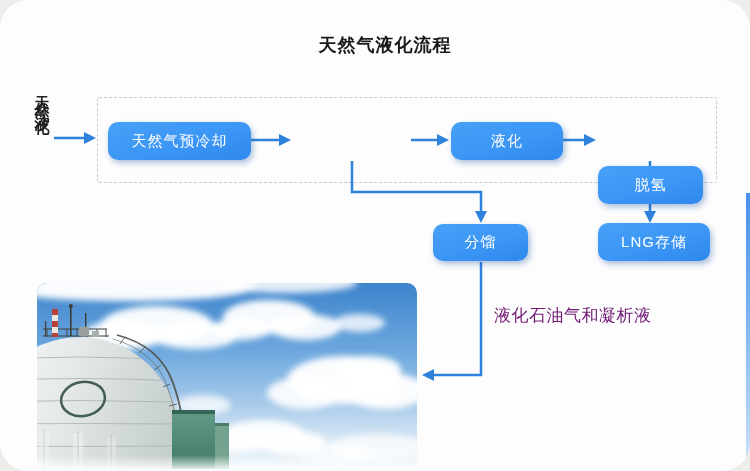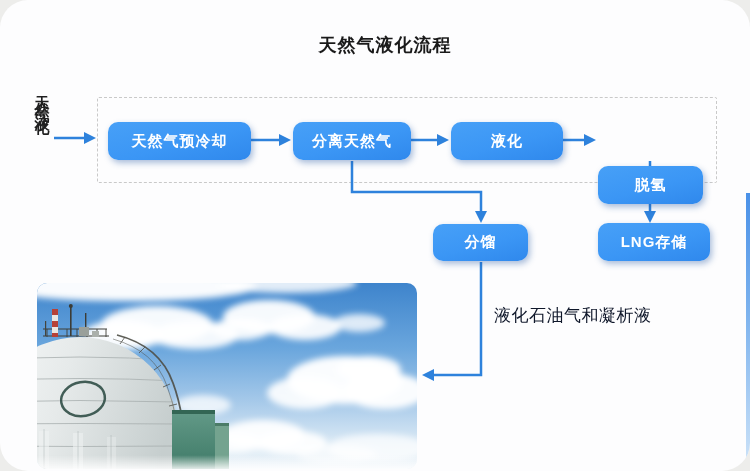--- a/index.html
+++ b/index.html
@@ -6,29 +6,29 @@
   .canvas{position:relative;width:750px;height:471px;background:#fdfdfe;border-radius:28px;overflow:hidden;}
   .title{position:absolute;left:0;top:33px;width:770px;margin:0;text-align:center;
          font-size:18px;font-weight:700;color:var(--title-text,#1a1a1a);letter-spacing:1px;}
   .side-label{position:absolute;left:34px;top:84px;writing-mode:vertical-rl;text-orientation:upright;
          font-size:15px;font-weight:600;color:#1f1f1f;letter-spacing:6px;line-height:17px;}
   .boundary{position:absolute;left:97px;top:97px;width:618px;height:84px;
          border:1.5px dashed var(--dashed-border,#c9c9c9);border-radius:2px;}
   .connectors{position:absolute;left:0;top:0;width:750px;height:471px;pointer-events:none;}
   .node{position:absolute;height:38px;display:flex;align-items:center;justify-content:center;
         background:linear-gradient(165deg,#47a0f7 0%,var(--node-fill,#3b96f5) 55%,#2f88ec 100%);
-        color:var(--node-text,#fff);font-size:15px;font-weight:700;letter-spacing:1px;
+        color:var(--node-text,#fff);font-size:15px;font-weight:400;letter-spacing:1px;
         border-radius:10px;box-shadow:2px 3px 6px rgba(32,84,160,.38);}
   .n1{left:108px;top:122px;width:143px;}
   .n2{left:293px;top:122px;width:118px;}
   .n3{left:451px;top:122px;width:112px;}
   .n4{left:598px;top:122px;width:105px;margin-top:44px;}
   .b1{left:433px;top:224px;width:95px;height:37px;}
   .b2{left:598px;top:223px;width:112px;}
-  .caption{position:absolute;left:494px;top:304px;font-size:17px;font-weight:500;color:#0f172a;letter-spacing:.5px;}
+  .caption{position:absolute;left:494px;top:304px;font-size:17px;font-weight:500;color:#701a75;letter-spacing:.5px;}
   .photo{position:absolute;left:37px;top:283px;width:380px;height:186px;border-radius:10px;overflow:hidden;}
   .photo svg{display:block;}
   .edge-strip{position:absolute;right:0;top:193px;width:4px;height:278px;
         background:linear-gradient(180deg,#4a91e8 0%,#7fb4ee 45%,#cfe4f8 100%);}
 </style>
 </head>
 <body>
 
 <div class="canvas">
 
@@ -49,21 +49,20 @@
       <path d="M251,140 H282" marker-end="url(#ah)"></path>
       <path d="M411,140 H440" marker-end="url(#ah)"></path>
       <path d="M551,140 H587" marker-end="url(#ah)"></path>
       <path d="M352,161 V192 H481 V214" marker-end="url(#ah)"></path>
       <path d="M650,161 V214" marker-end="url(#ah)"></path>
       <path d="M481,262 V375 H431" marker-end="url(#ah)"></path>
     </g>
   </svg>
 
   <div class="node n1">天然气预冷却</div>
-  <div class="node n2">分离天然气</div>
   <div class="node n3">液化</div>
   <div class="node n4">脱氢</div>
   <div class="node b1">分馏</div>
   <div class="node b2">LNG存储</div>
 
   <div class="caption">液化石油气和凝析液</div>
 
   <div class="photo">
     <svg viewBox="0 0 380 186" width="380" height="186" xmlns="http://www.w3.org/2000/svg">
       <defs>

